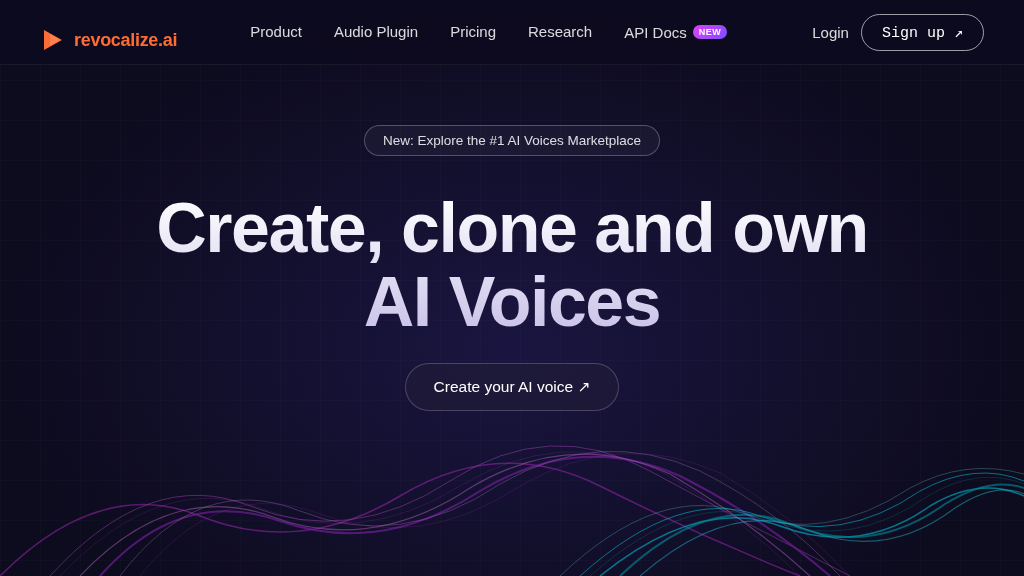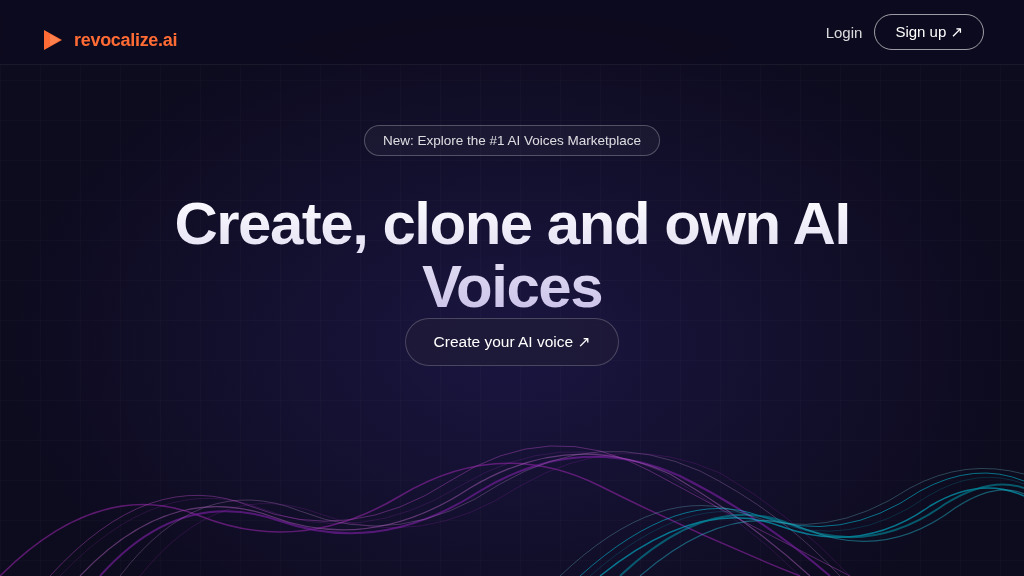--- a/index.html
+++ b/index.html
@@ -124,20 +124,21 @@
       color: white;
       font-size: 15px;
       font-weight: 500;
       padding: 8px 20px;
       border-radius: 24px;
       cursor: pointer;
       display: flex;
       align-items: center;
       gap: 6px;
       transition: border-color 0.2s, background 0.2s;
+      font-family: Liberation Mono, monospace;
     }
 
     
     .hero {
       position: relative;
       z-index: 5;
       display: flex;
       flex-direction: column;
       align-items: center;
       padding-top: 60px;
@@ -151,24 +152,25 @@
       border-radius: 24px;
       padding: 7px 18px;
       font-size: 13.5px;
       color: rgba(255,255,255,0.85);
       margin-bottom: 36px;
       background: rgba(255,255,255,0.04);
       cursor: pointer;
     }
 
     .hero-title {
-      font-size: 60px;
+      font-size: 70px;
       font-weight: 800;
       line-height: 1.05;
       letter-spacing: -1.5px;
+      margin-bottom: 24px;
       background: linear-gradient(180deg, #ffffff 0%, #c8c0e8 100%);
       -webkit-background-clip: text;
       -webkit-text-fill-color: transparent;
       background-clip: text;
       max-width: 760px;
     }
 
     .hero-subtitle {
       font-size: 16px;
       line-height: 1.65;
@@ -218,20 +220,40 @@
   <div class="nav-logo">
     <svg class="logo-icon" viewBox="0 0 28 28" fill="none">
       <polygon points="4,4 4,24 22,14" fill="#ff6b35"></polygon>
       <polygon points="10,8 10,20 20,14" fill="#ff8c5a" opacity="0.7"></polygon>
     </svg>
     <span class="logo-text">
       <span>revocalize</span><span style="color:#ff6b35;">.ai</span>
     </span>
   </div>
 
+  <ul class="nav-links">
+    <li>
+      <a href="#">Product</a>
+    </li>
+    <li>
+      <a href="#">Audio Plugin</a>
+    </li>
+    <li>
+      <a href="#">Pricing</a>
+    </li>
+    <li>
+      <a href="#">Research</a>
+    </li>
+    <li>
+      <div class="nav-link-with-badge">
+        <a href="#">API Docs</a>
+        <span class="badge-new">NEW</span>
+      </div>
+    </li>
+  </ul>
 
   <div class="nav-actions">
     <button class="btn-login">Login</button>
     <button class="btn-signup">
       <span>Sign up ↗</span>
     </button>
   </div>
 </nav>
 
 <section class="hero">

